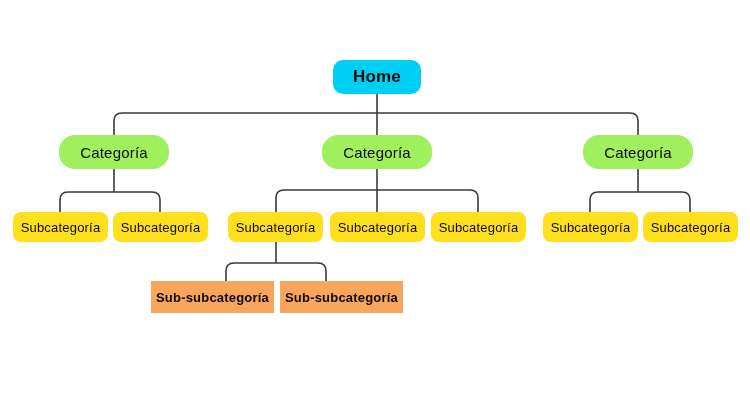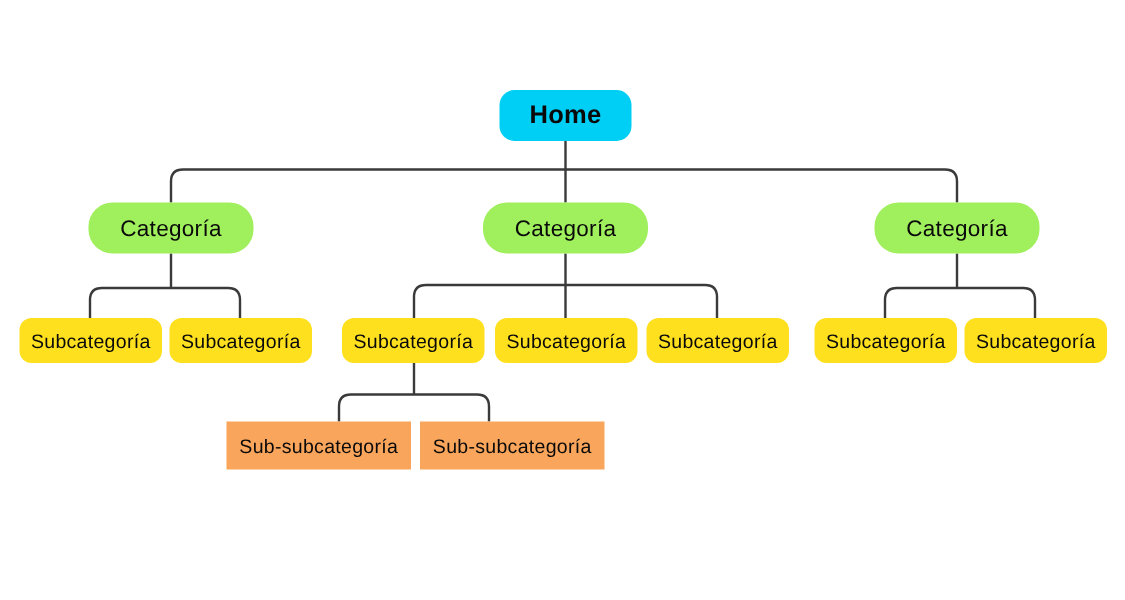--- a/index.html
+++ b/index.html
@@ -18,21 +18,21 @@
     display: flex;
     align-items: center;
     justify-content: center;
     color: var(--text, #000);
     white-space: nowrap;
     letter-spacing: 0.2px;
   }
   .home   { background: var(--home, #00cff5);           font-size: 17px; border-radius: 10px; font-weight: bold; }
   .cat    { background: var(--category, #a0ef5c);       font-size: 15px; border-radius: 16px;  }
   .sub    { background: var(--subcategory, #ffe01f);    font-size: 13px; border-radius: 8px;  }
-  .subsub { background: var(--subsubcategory, #f9a55c); font-size: 13px; border-radius: 0;  }
+  .subsub { background: var(--subsubcategory, #f9a55c); font-size: 13px; border-radius: 0; font-weight: bold;  }
 </style>
 </head>
 <body>
 
 <div class="canvas">
 
   <svg class="wires" width="750" height="400" viewBox="0 0 750 400">
 
     <path d="M377 94 L377 135" stroke="#3a3a3a"></path>
 

